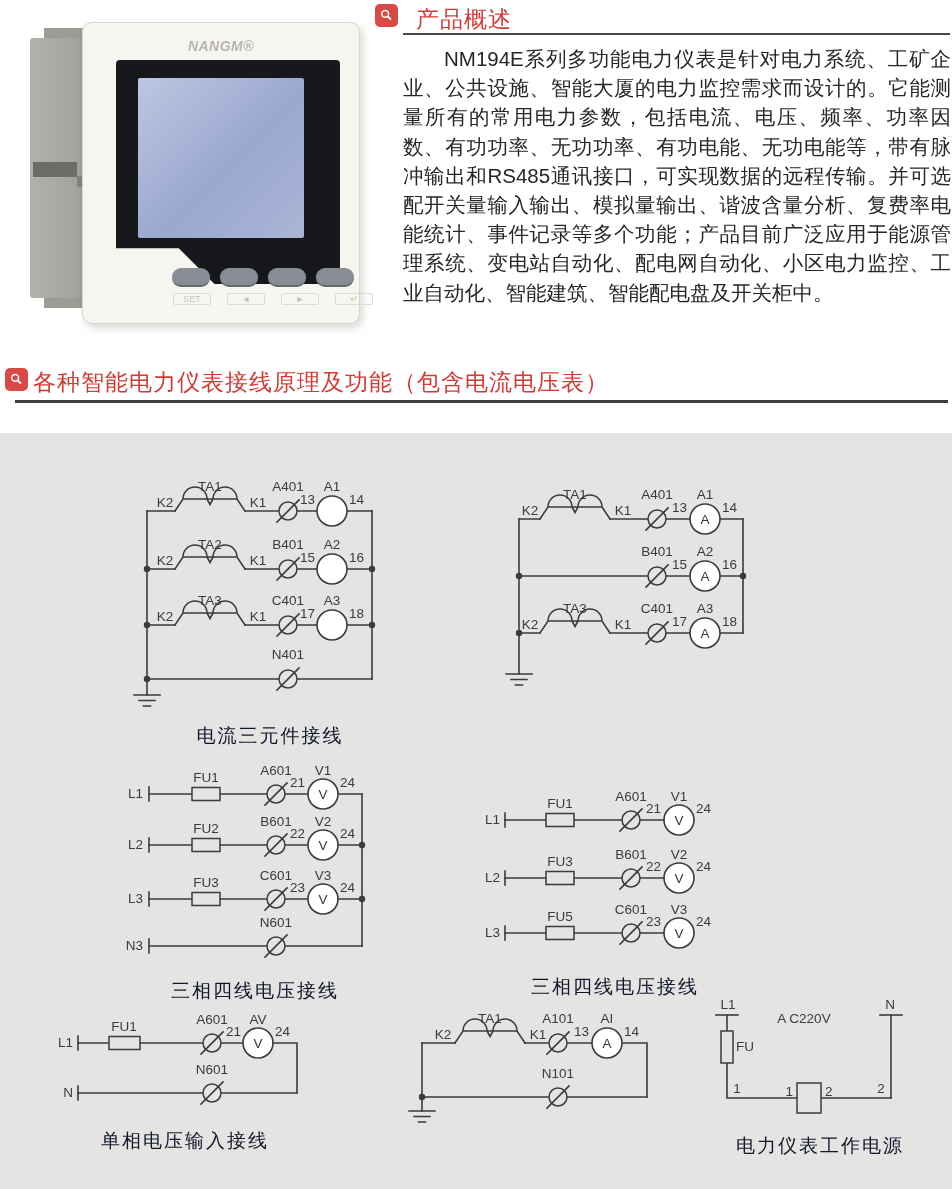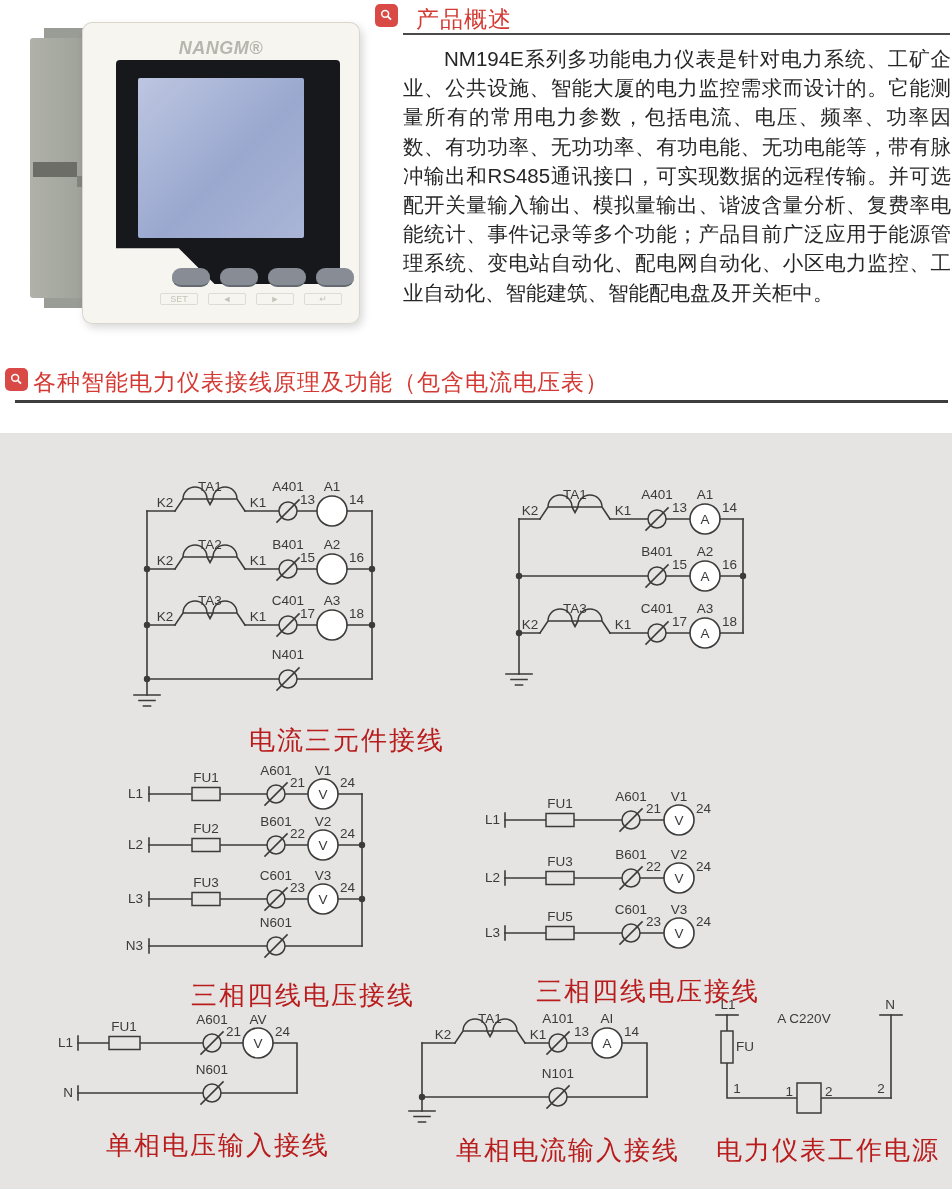--- a/index.html
+++ b/index.html
@@ -44,48 +44,48 @@
   .m-side-bot { position:absolute; left:24px; top:284px; width:60px; height:14px; background:#9a9d95; }
   .m-clip { position:absolute; left:13px; top:152px; width:44px; height:15px; background:#6b6d66; }
   .m-clip2{ position:absolute; left:57px; top:166px; width:26px; height:11px; background:#83857d; }
   .m-front {
     position:absolute; left:62px; top:12px; width:278px; height:302px;
     background:#f6f5f0; border-radius:10px;
     box-shadow:inset 0 0 0 1px #d8d6cd, 3px 4px 8px rgba(0,0,0,.15);
   }
   .m-brand {
     position:absolute; left:0; right:0; top:16px; text-align:center;
-    color:#b7b5ad; font-size:18px; font-weight:bold; font-style:italic; letter-spacing:.5px;
+    color:#b7b5ad; font-size:14px; font-weight:bold; font-style:italic; letter-spacing:.5px;
   }
   .m-frame {
     position:absolute; left:34px; top:38px; width:224px; height:224px;
     background:#17181c; border-radius:4px;
     clip-path:polygon(0 0,100% 0,100% 100%,44% 100%,28% 84%,0 84%);
   }
   .m-screen {
     position:absolute; left:56px; top:56px; width:166px; height:160px; border-radius:2px;
     background:linear-gradient(135deg,#bdc6e1 0%,#9aa8cf 55%,#aab5d6 100%);
   }
   .m-btnrow { position:absolute; left:90px; top:246px; display:flex; gap:10px; }
   .m-btn {
     width:38px; height:19px; border-radius:9px; background:#878c95;
     border-bottom:2px solid #656a72;
   }
-  .m-lblrow { position:absolute; left:78px; top:271px; display:flex; gap:10px; }
+  .m-lblrow { position:absolute; left:91px; top:271px; display:flex; gap:16px; }
   .m-lbl {
     width:38px; height:12px; font-size:9px; line-height:11px; text-align:center;
     color:#c6c2b8; border:1px solid #dedbd2; border-radius:2px;
   }
 
   
   #panel { position:absolute; left:0; top:433px; width:952px; height:756px; background:#e5e4e2; }
   .fig { position:absolute; }
   .caption {
-    width:100%; text-align:right; font-size:26px; letter-spacing:2px;
-    color:#b91c1c; font-weight:500; white-space:nowrap;
+    width:100%; text-align:center; font-size:19px; letter-spacing:2px;
+    color:#0f172a; font-weight:500; white-space:nowrap;
   }
   svg { display:block; }
   .ln   { stroke:#3b3b3b; stroke-width:1.6; fill:none; stroke-linecap:square; }
   .term { fill:#e5e4e2; stroke:#3b3b3b; stroke-width:1.5; }
   .meter{ fill:#ffffff; stroke:#3b3b3b; stroke-width:1.6; }
   .dot  { fill:#3b3b3b; stroke:none; }
   svg text { fill:#3b3b3b; font-size:13.5px; font-family:"Liberation Sans",sans-serif; }
 </style>
 </head>
 <body>
@@ -388,21 +388,20 @@
       <circle class="meter" cx="207" cy="50" r="15"></circle>
       <text x="207" y="55" text-anchor="middle">A</text>
       <text x="224" y="43">14</text>
       <text x="207" y="30" text-anchor="middle">AI</text>
       <path class="ln" d="M22 104 H247"></path>
       <circle class="term" cx="158" cy="104" r="9"></circle>
       <path class="ln" d="M147 115 L169 93"></path>
       <text x="158" y="85" text-anchor="middle">N101</text>
       <circle class="dot" cx="22" cy="104" r="3.2"></circle>
     </svg>
-    <figcaption class="caption">单相电流输入接线</figcaption>
   </figure>
 
   <figure class="fig" style="left:700px;top:560px;width:240px;margin:0">
     <svg width="240" height="140" viewBox="0 0 240 140">
       <text x="28" y="16" text-anchor="middle">L1</text>
       <path class="ln" d="M16 22 H38"></path>
       <path class="ln" d="M27 22 V105 M27 105 H191"></path>
       <rect class="term" x="21" y="38" width="12" height="32"></rect>
       <text x="36" y="58">FU</text>
       <text x="104" y="30" text-anchor="middle">A C220V</text>

